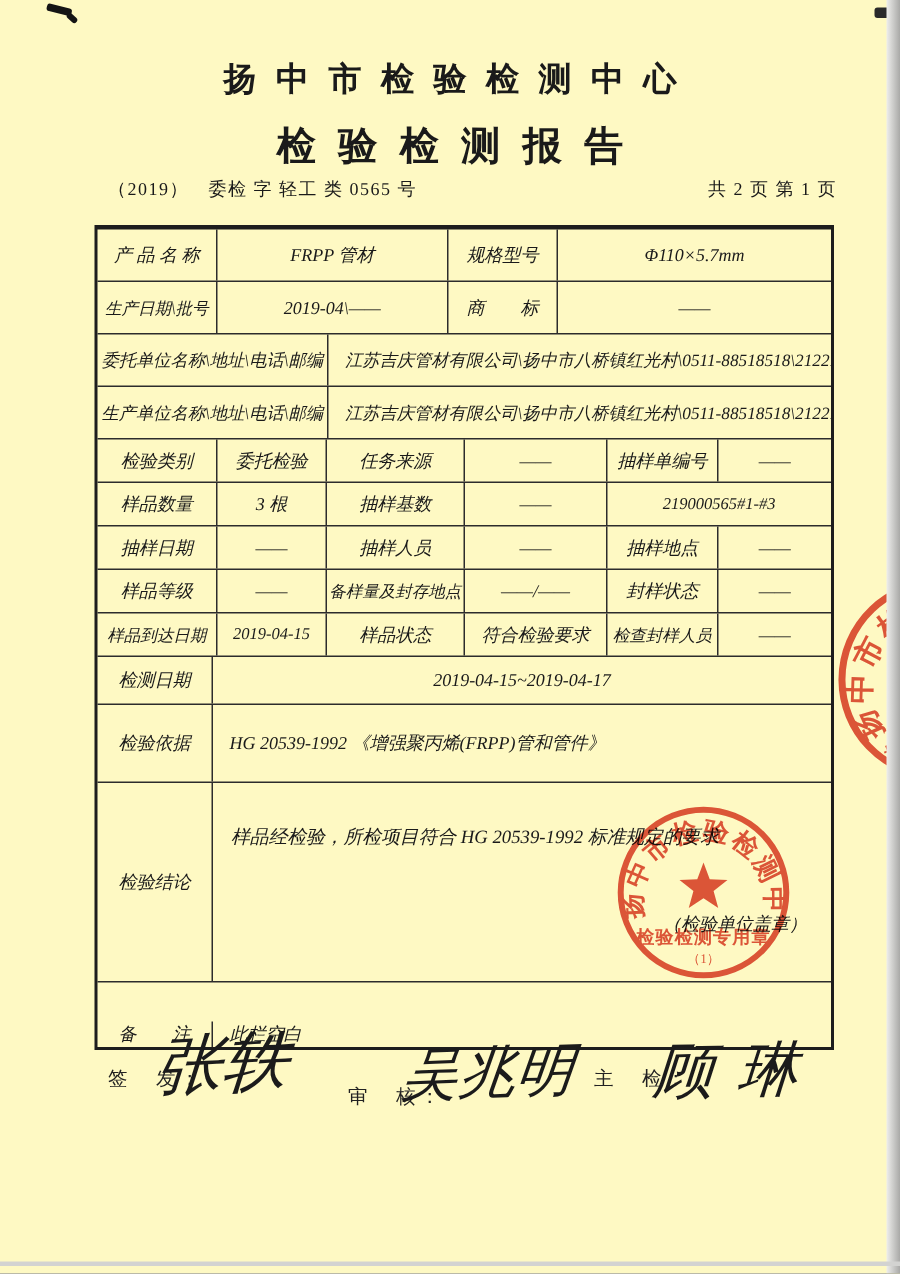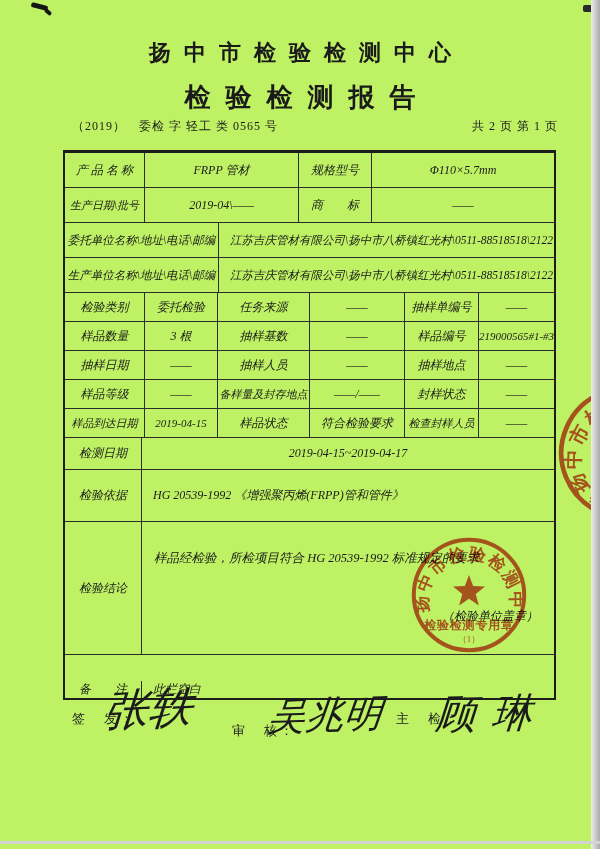--- a/index.html
+++ b/index.html
@@ -1,18 +1,18 @@
 <!DOCTYPE html>
 <html><head>
 <meta charset="utf-8">
 <style>
   html,body{margin:0;padding:0;background:#888;}
   .page{
     position:relative;width:600px;height:849px;margin:0 auto;
-    background:#bef264;overflow:hidden;
+    background:#fef9c3;overflow:hidden;
     font-family:"Liberation Serif","DejaVu Serif",serif;color:#1a1a1a;
   }
   
   .speck{position:absolute;background:#151515;border-radius:2px;}
   .speck-a{left:31px;top:4px;width:17px;height:5px;transform:rotate(14deg);}
   .speck-b{left:44px;top:10px;width:8px;height:4px;transform:rotate(42deg);}
   .speck-c{left:583px;top:5px;width:11px;height:7px;background:#2a2a2a;}
   .edge-right{position:absolute;right:0;top:0;width:9px;height:100%;
     background:linear-gradient(to right,#eeeeec,#a9a9a7);}
   .edge-bottom{position:absolute;left:0;top:841px;width:100%;height:3px;background:#d3d3d1;}
@@ -115,21 +115,20 @@
       <div class="c w95">——</div>
       <div class="c w74">抽样单编号</div>
       <div class="c last">——</div>
     </div>
 
     <div class="row hb">
       <div class="c w80">样品数量</div>
       <div class="c w73">3 根</div>
       <div class="c w92">抽样基数</div>
       <div class="c w95">——</div>
-      <div class="c w74">样品编号</div>
       <div class="c last fs11">219000565#1-#3</div>
     </div>
 
     <div class="row hb">
       <div class="c w80">抽样日期</div>
       <div class="c w73">——</div>
       <div class="c w92">抽样人员</div>
       <div class="c w95">——</div>
       <div class="c w74">抽样地点</div>
       <div class="c last">——</div>

